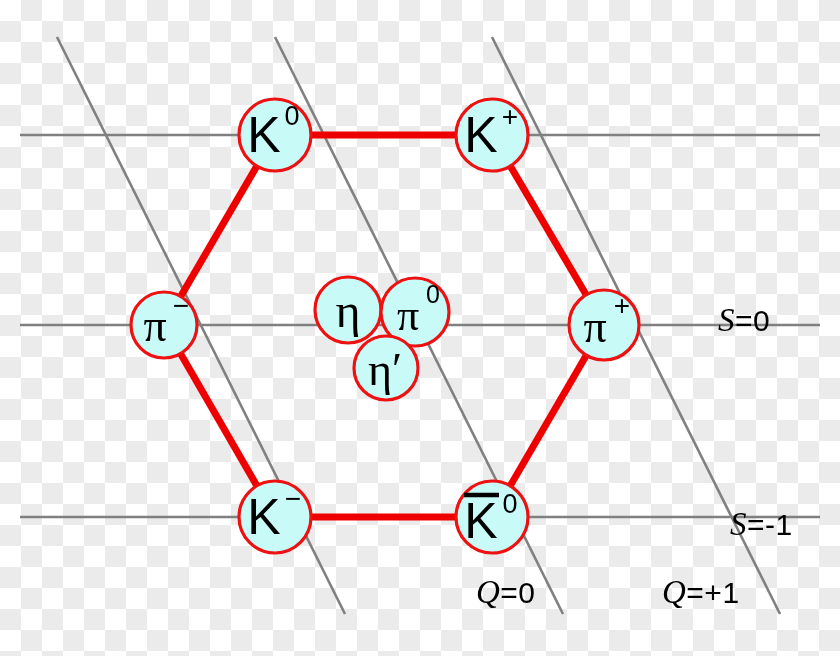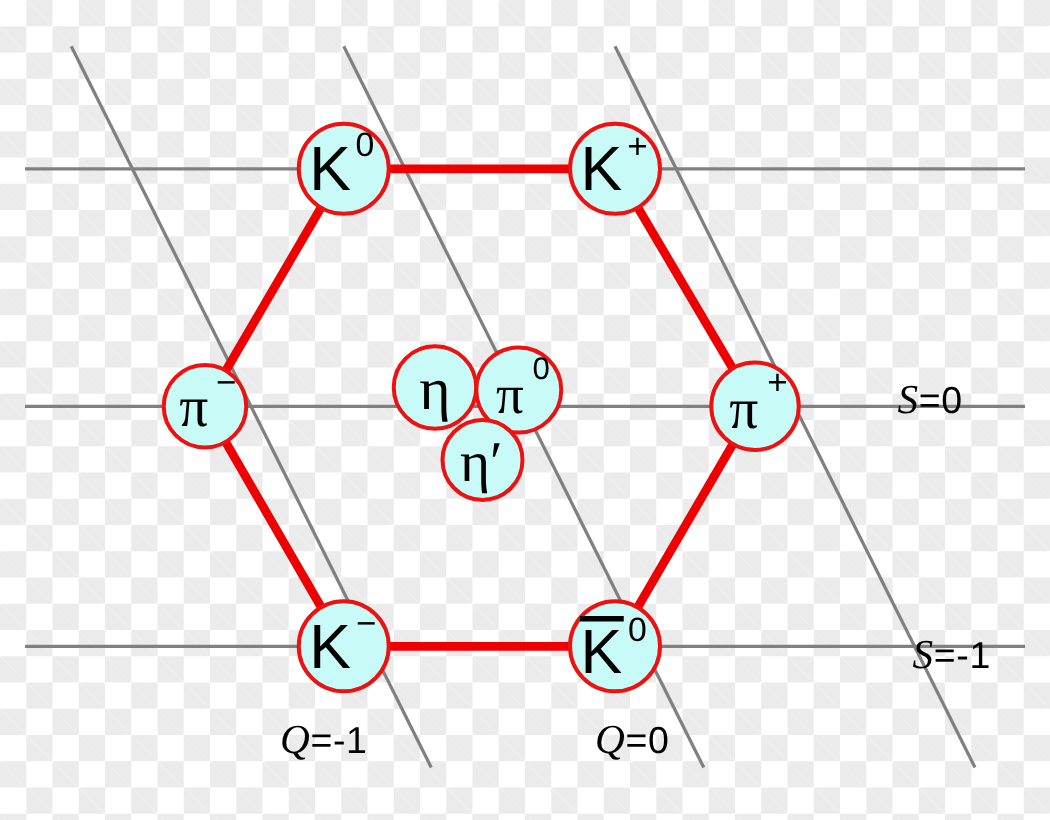--- a/index.html
+++ b/index.html
@@ -135,22 +135,22 @@
 
 
   <div class="axis-label lbl-s0">
     <span class="sym">S</span><span>=0</span>
   </div>
 
   <div class="axis-label lbl-sm1">
     <span class="sym">S</span><span>=-1</span>
   </div>
 
-  <div class="axis-label lbl-qm1">
-    <span class="sym">Q</span><span>=-1</span>
-  </div>
 
   <div class="axis-label lbl-q0">
     <span class="sym">Q</span><span>=0</span>
   </div>
 
+  <div class="axis-label lbl-qp1">
+    <span class="sym">Q</span><span>=+1</span>
+  </div>
 
 </div>
 
 </body></html>

